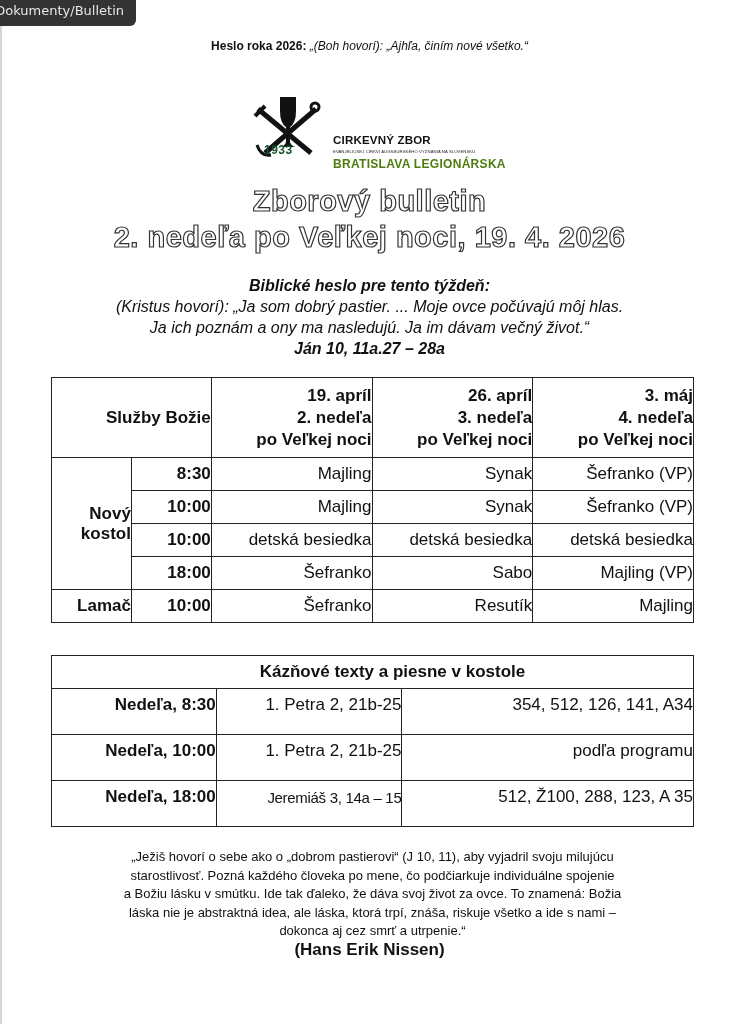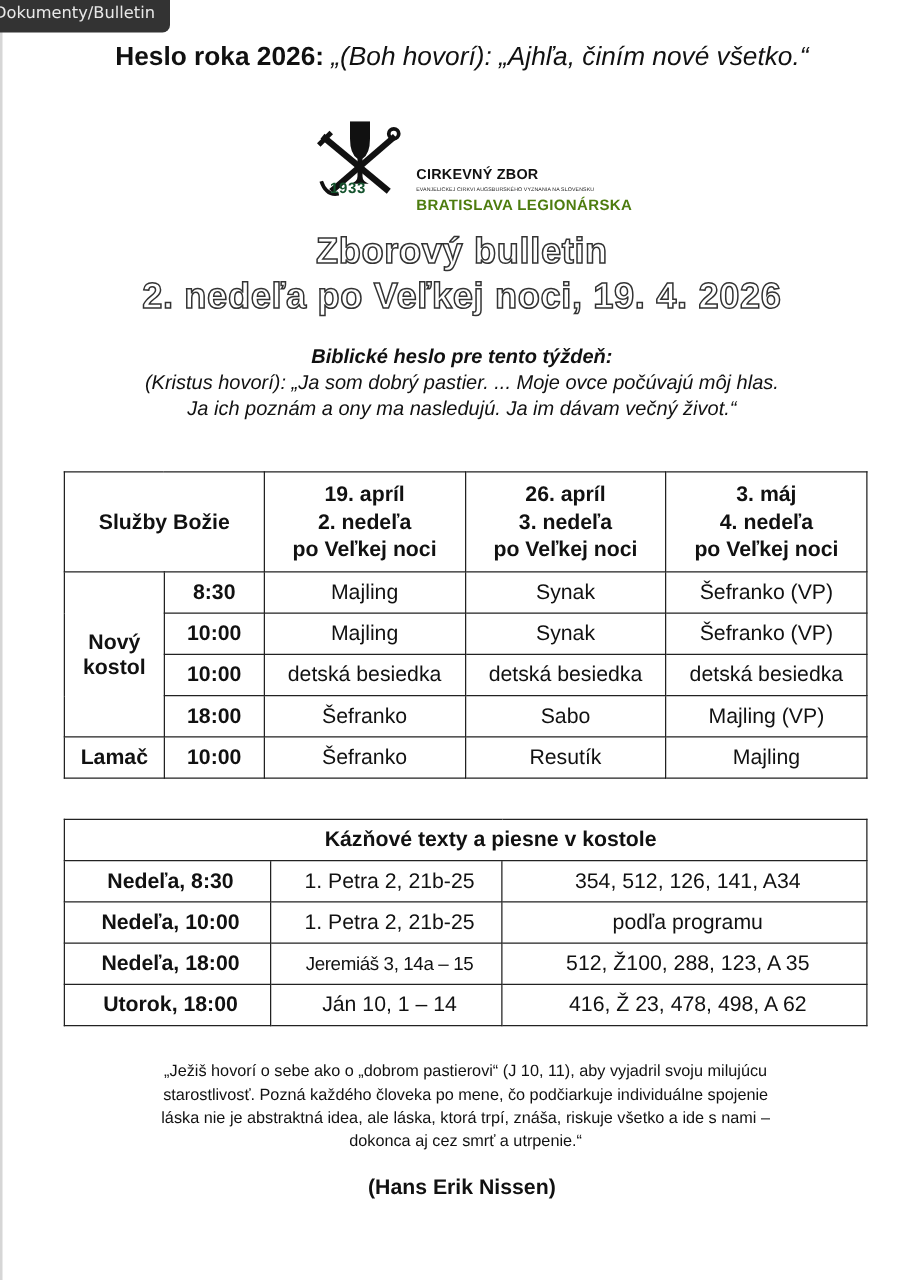--- a/index.html
+++ b/index.html
@@ -15,21 +15,21 @@
     position:absolute; left:-8px; top:-6px; height:32px; padding:0 12px 0 4px;
     background:#333333; color:#e8e8e8; border-radius:0 0 6px 0;
     font-family:"DejaVu Sans", sans-serif; font-size:13px; line-height:34px;
     white-space:nowrap; overflow:hidden; max-width:128px;
     direction:rtl; text-align:left;
   }
   .path-tooltip span { direction:ltr; unicode-bidi:bidi-override; }
   .page { position:absolute; left:0; top:0; width:739px; }
   .motto {
     position:absolute; top:36px; left:0; width:739px; text-align:center;
-    font-size:21px; line-height:20px;
+    font-size:12px; line-height:20px;
   }
   .motto b { font-weight:bold; }
   .motto i { font-style:italic; }
   .logo { position:absolute; left:253px; top:97px; width:260px; height:80px; }
   .logo-year { position:absolute; left:11px; top:46px; font-size:12px; font-weight:bold; color:#14532d; letter-spacing:0.5px; }
   .logo-name1 { position:absolute; left:80px; top:37px; font-size:11.5px; font-weight:bold; color:#111; letter-spacing:0.2px; }
   .logo-name2 { position:absolute; left:80px; top:52px; font-size:4.2px; color:#222; white-space:nowrap; letter-spacing:0.1px;}
   .logo-name3 { position:absolute; left:80px; top:60px; font-size:12px; font-weight:bold; color:#4d7c0f; letter-spacing:0.3px; }
   .title {
     position:absolute; top:183px; left:0; width:739px; text-align:center;
@@ -39,29 +39,29 @@
   .verse {
     position:absolute; top:275px; left:0; width:739px; text-align:center;
     font-size:16px; line-height:21px; font-style:italic;
   }
   .verse .b { font-weight:bold; }
   table { border-collapse:collapse; position:absolute; }
   .services {
     left:51px; top:377px; width:643px; font-size:17px;
   }
   .services td, .services th {
-    border:1.5px solid #222; text-align:center; padding:0; font-weight:normal;
+    border:1.5px solid #222; text-align:right; padding:0; font-weight:normal;
   }
   .services th { font-weight:bold; line-height:22px; height:79px; }
   .services td { height:32px; }
   .services .bold { font-weight:bold; }
   .texts {
     left:51px; top:655px; width:643px; font-size:17px;
   }
-  .texts td { border:1.5px solid #222; height:32px; padding:0 0 0 5px; text-align:center; }
+  .texts td { border:1.5px solid #222; height:32px; padding:0 0 13px 5px; text-align:right; }
   .texts .head { text-align:center; padding:0; font-weight:bold; font-weight:normal; }
   .texts .head span { font-weight:bold;padding-left:40px; }
   .texts .lbl { font-weight:bold; width:158px; }
   .texts .small { font-size:15px; letter-spacing:-0.3px;margin-top:48px; }
   .quote {
     position:absolute; top:848px; left:40px; width:665px; text-align:center;
     font-size:13px; line-height:18.5px;
   }
   .quote-author { position:absolute; top:940px; left:0; width:739px; text-align:center; font-size:17px; font-weight:bold; }
 </style>
@@ -96,20 +96,21 @@
 
   <div class="title">
     <div>Zborový bulletin</div>
     <div>2. nedeľa po Veľkej noci, 19. 4. 2026</div>
   </div>
 
   <div class="verse">
     <div class="b">Biblické heslo pre tento týždeň:</div>
     <div>(Kristus hovorí): „Ja som dobrý pastier. ... Moje ovce počúvajú môj hlas.</div>
     <div>Ja ich poznám a ony ma nasledujú.  Ja im dávam večný život.“</div>
+    <div class="b">Ján 10, 11a.27 – 28a</div>
   </div>
 
   <table class="services">
     <colgroup>
         <col style="width:80px">
         <col style="width:80px">
         <col style="width:161px">
         <col style="width:161px">
         <col style="width:161px">
       </colgroup>
@@ -188,30 +189,26 @@
     <tr>
       <td class="lbl">Nedeľa, 10:00</td>
       <td>1. Petra 2, 21b-25</td>
       <td>podľa programu</td>
     </tr>
     <tr>
       <td class="lbl">Nedeľa, 18:00</td>
       <td class="small">Jeremiáš 3, 14a – 15</td>
       <td>512, Ž100, 288, 123, A 35</td>
     </tr>
-    <tr>
-      <td class="lbl">Utorok, 18:00</td>
-      <td>Ján 10, 1 – 14</td>
-      <td>416, Ž 23, 478, 498, A 62</td>
-    </tr>
   </tbody>
     </table>
 
   <div class="quote">
     <div>„Ježiš hovorí o sebe ako o „dobrom pastierovi“ (J 10, 11), aby vyjadril svoju milujúcu</div>
     <div>starostlivosť. Pozná každého človeka po mene, čo podčiarkuje individuálne spojenie</div>
+    <div>a Božiu lásku v smútku. Ide tak ďaleko, že dáva svoj život za ovce. To znamená: Božia</div>
     <div>láska nie je abstraktná idea, ale láska, ktorá trpí, znáša, riskuje všetko a ide s nami –</div>
     <div>dokonca aj cez smrť a utrpenie.“</div>
   </div>
   <div class="quote-author">(Hans Erik Nissen)</div>
 </div>
 
 <div class="path-tooltip"><span>Dokumenty/Bulletin</span></div>
 
 </body></html>

